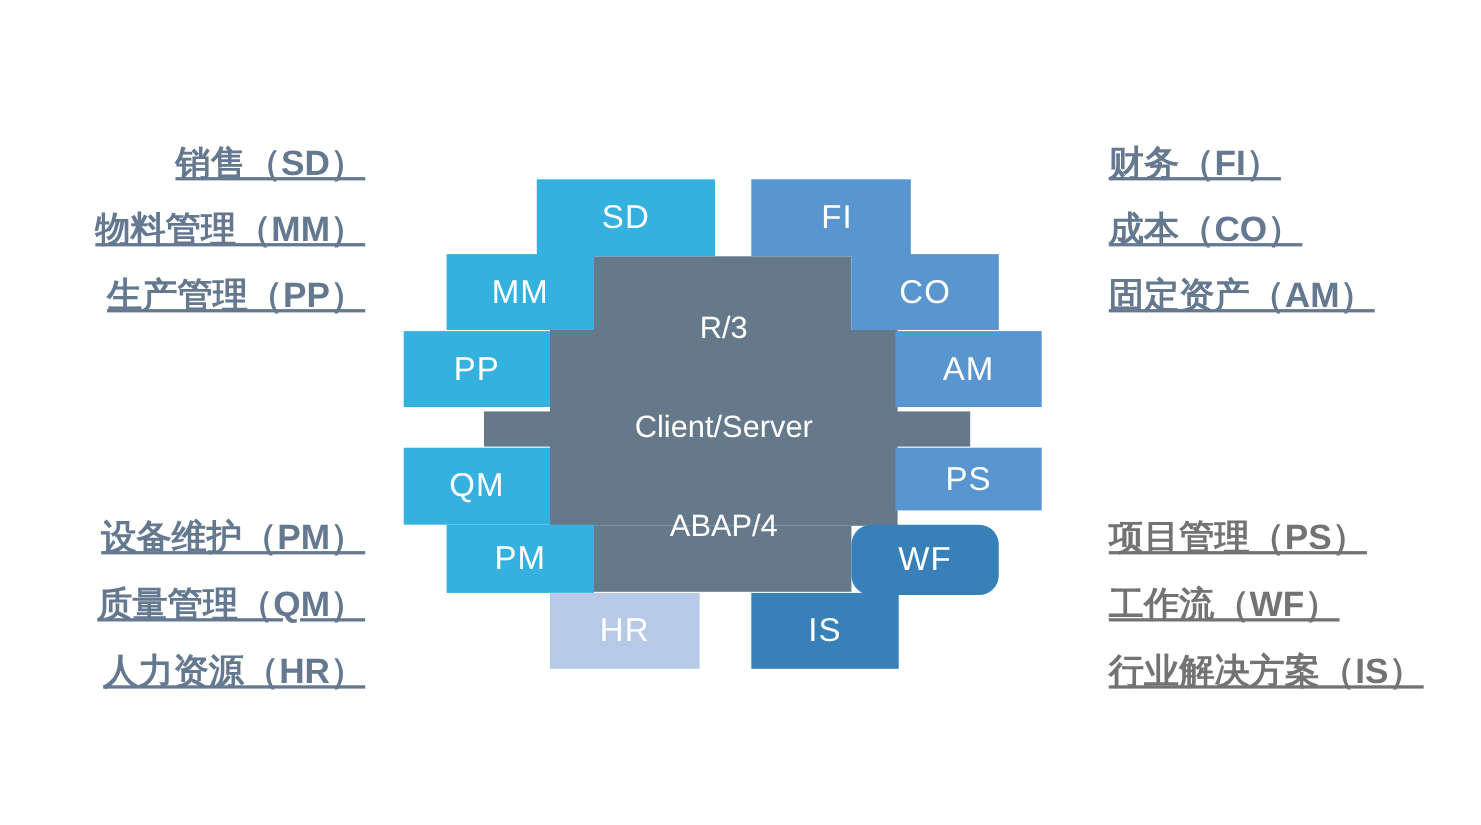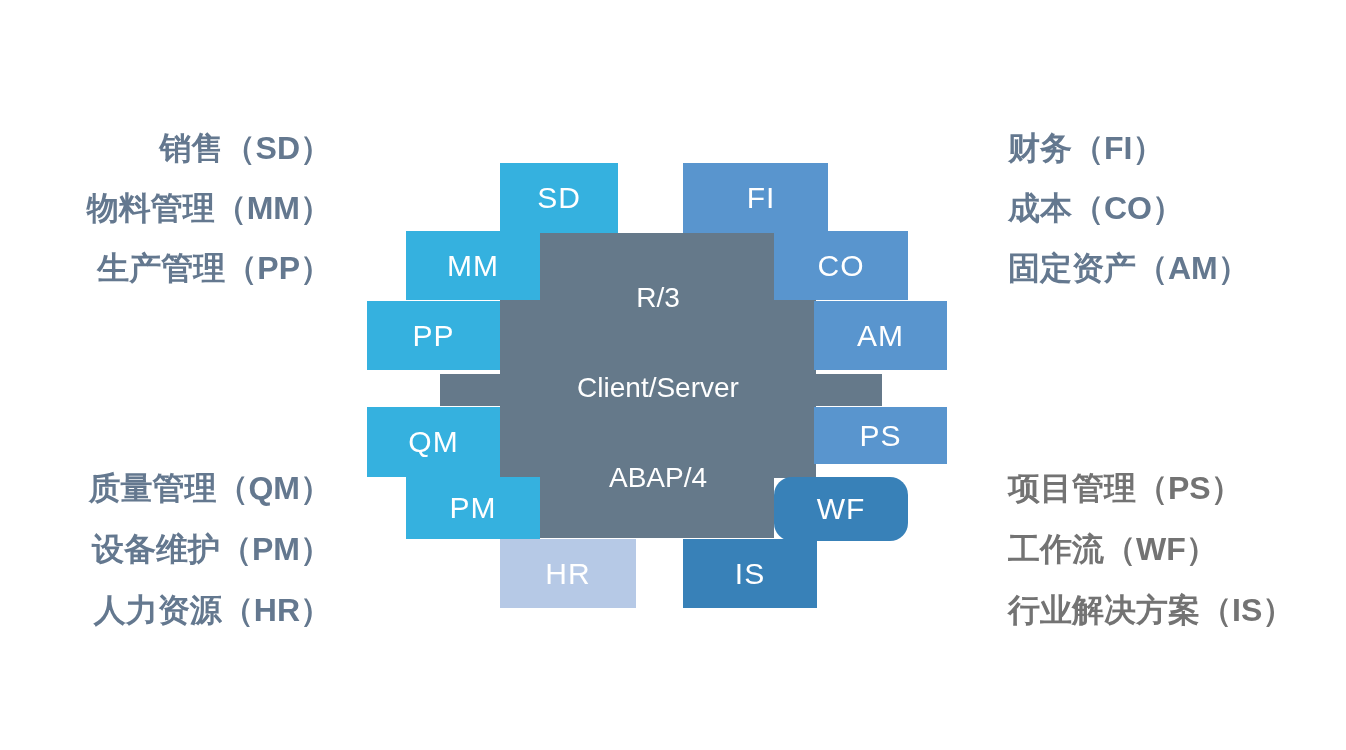--- a/index.html
+++ b/index.html
@@ -12,21 +12,21 @@
   }
   
   .block{
     position:absolute;
     display:flex;align-items:center;justify-content:center;
     color:#ffffff;
     font-size:30px;
     font-weight:400;
     letter-spacing:1px;
   }
-  #b-sd{left:500px;top:163px;width:118px;height:70px;}
+  #b-sd{left:488px;top:163px;width:162px;height:70px;}
   #b-fi{left:683px;top:163px;width:134px;height:70px;}
   #b-mm{left:406px;top:231px;width:134px;height:69px;}
   #b-co{left:774px;top:231px;width:134px;height:69px;}
   #b-pp{left:367px;top:301px;width:133px;height:69px;}
   #b-am{left:814px;top:301px;width:133px;height:69px;}
   #b-qm{left:367px;top:407px;width:133px;height:70px;}
   #b-ps{left:814px;top:407px;width:133px;height:57px;}
   #b-pm{left:406px;top:477px;width:134px;height:62px;}
   #b-wf{left:774px;top:477px;width:134px;height:64px;}
   #b-hr{left:500px;top:539px;width:136px;height:69px;}
@@ -47,41 +47,42 @@
   }
   #c-line-1{top:281px;}
   #c-line-2{top:371px;}
   #c-line-3{top:461px;}
   
   .legend{
     position:absolute;
     font-size:32px;
     font-weight:600;
     line-height:60px;
+    text-decoration:underline;
   }
   .legend div{white-space:nowrap;}
   #legend-left-top   {left:60px; top:118px;width:272px;text-align:right;}
   #legend-left-bottom{left:60px; top:458px;width:272px;text-align:right;line-height:61px;}
   #legend-right-top   {left:1008px;top:118px;width:332px;text-align:left;}
   #legend-right-bottom{left:1008px;top:458px;width:332px;text-align:left;line-height:61px;}
 </style>
 </head>
 <body>
 
 <div class="stage">
 
   <div class="legend" id="legend-left-top" style="color: rgb(100, 120, 143);">
     <div>销售（SD）</div>
     <div>物料管理（MM）</div>
     <div>生产管理（PP）</div>
   </div>
 
   <div class="legend" id="legend-left-bottom" style="color: rgb(100, 120, 143);">
+    <div>设备维护（PM）</div>
     <div>质量管理（QM）</div>
-    <div>设备维护（PM）</div>
     <div>人力资源（HR）</div>
   </div>
 
   <div class="legend" id="legend-right-top" style="color: rgb(100, 120, 143);">
     <div>财务（FI）</div>
     <div>成本（CO）</div>
     <div>固定资产（AM）</div>
   </div>
 
   <div class="legend" id="legend-right-bottom" style="color: #737373;">

